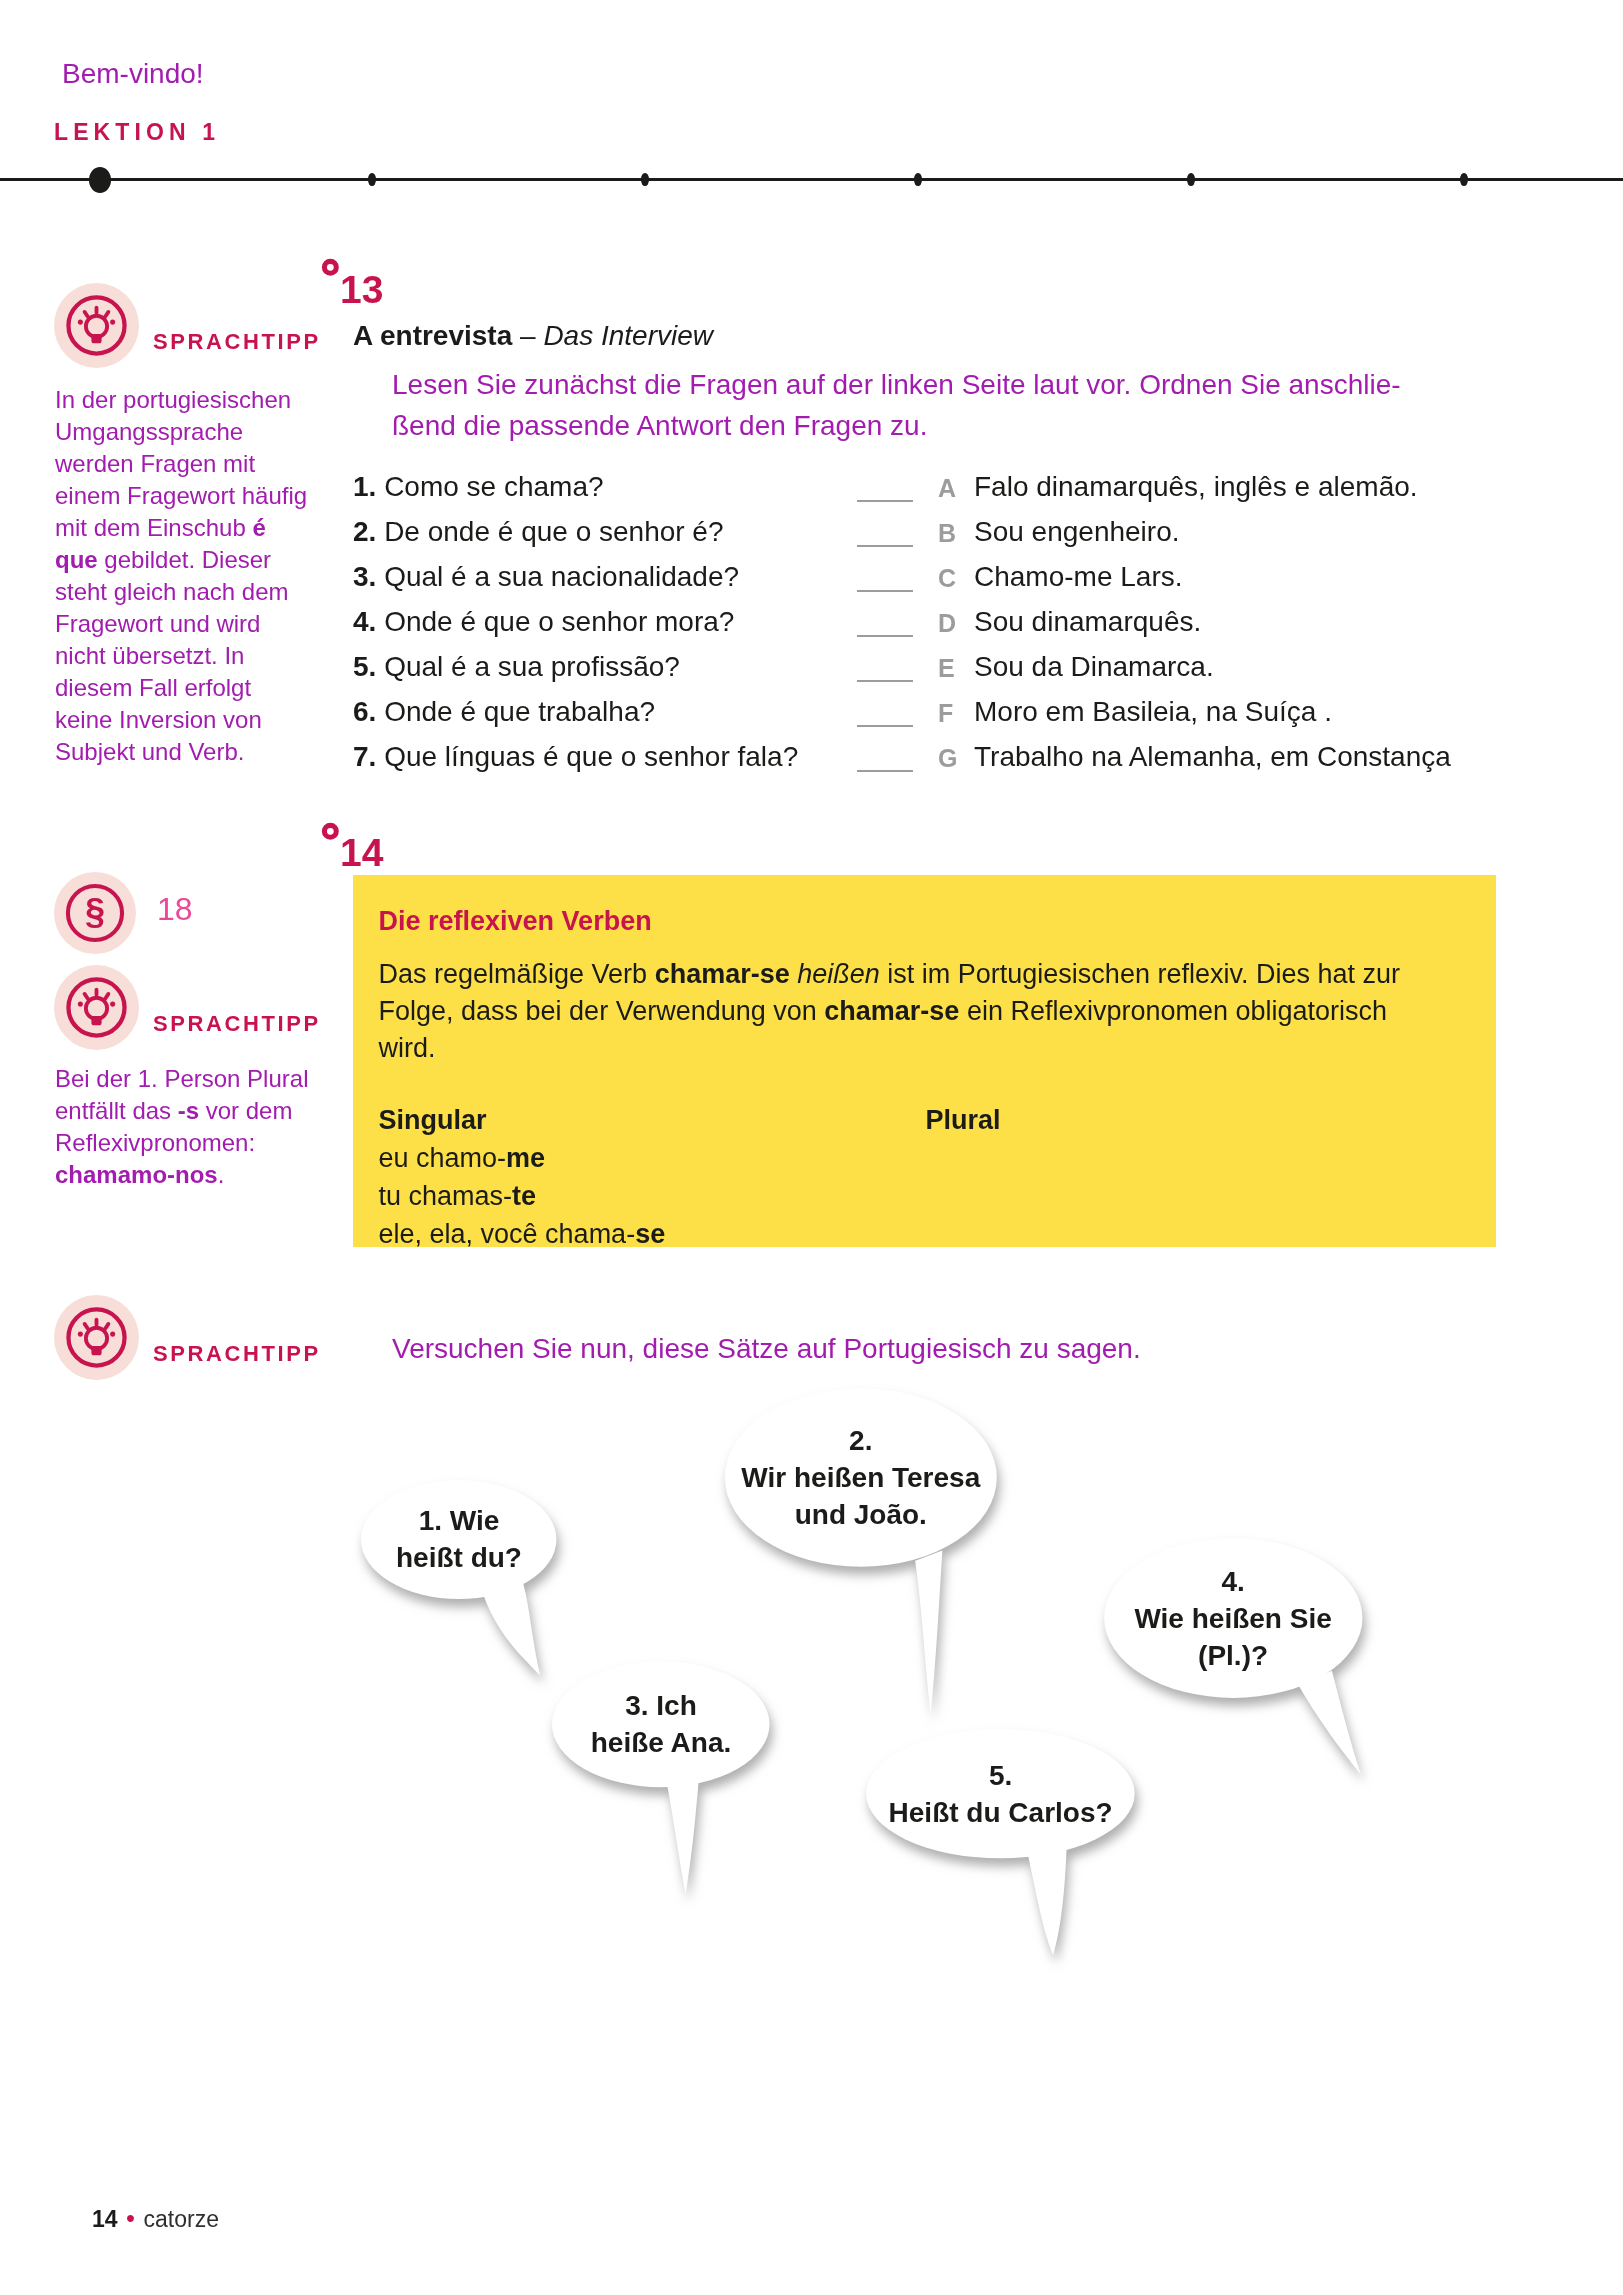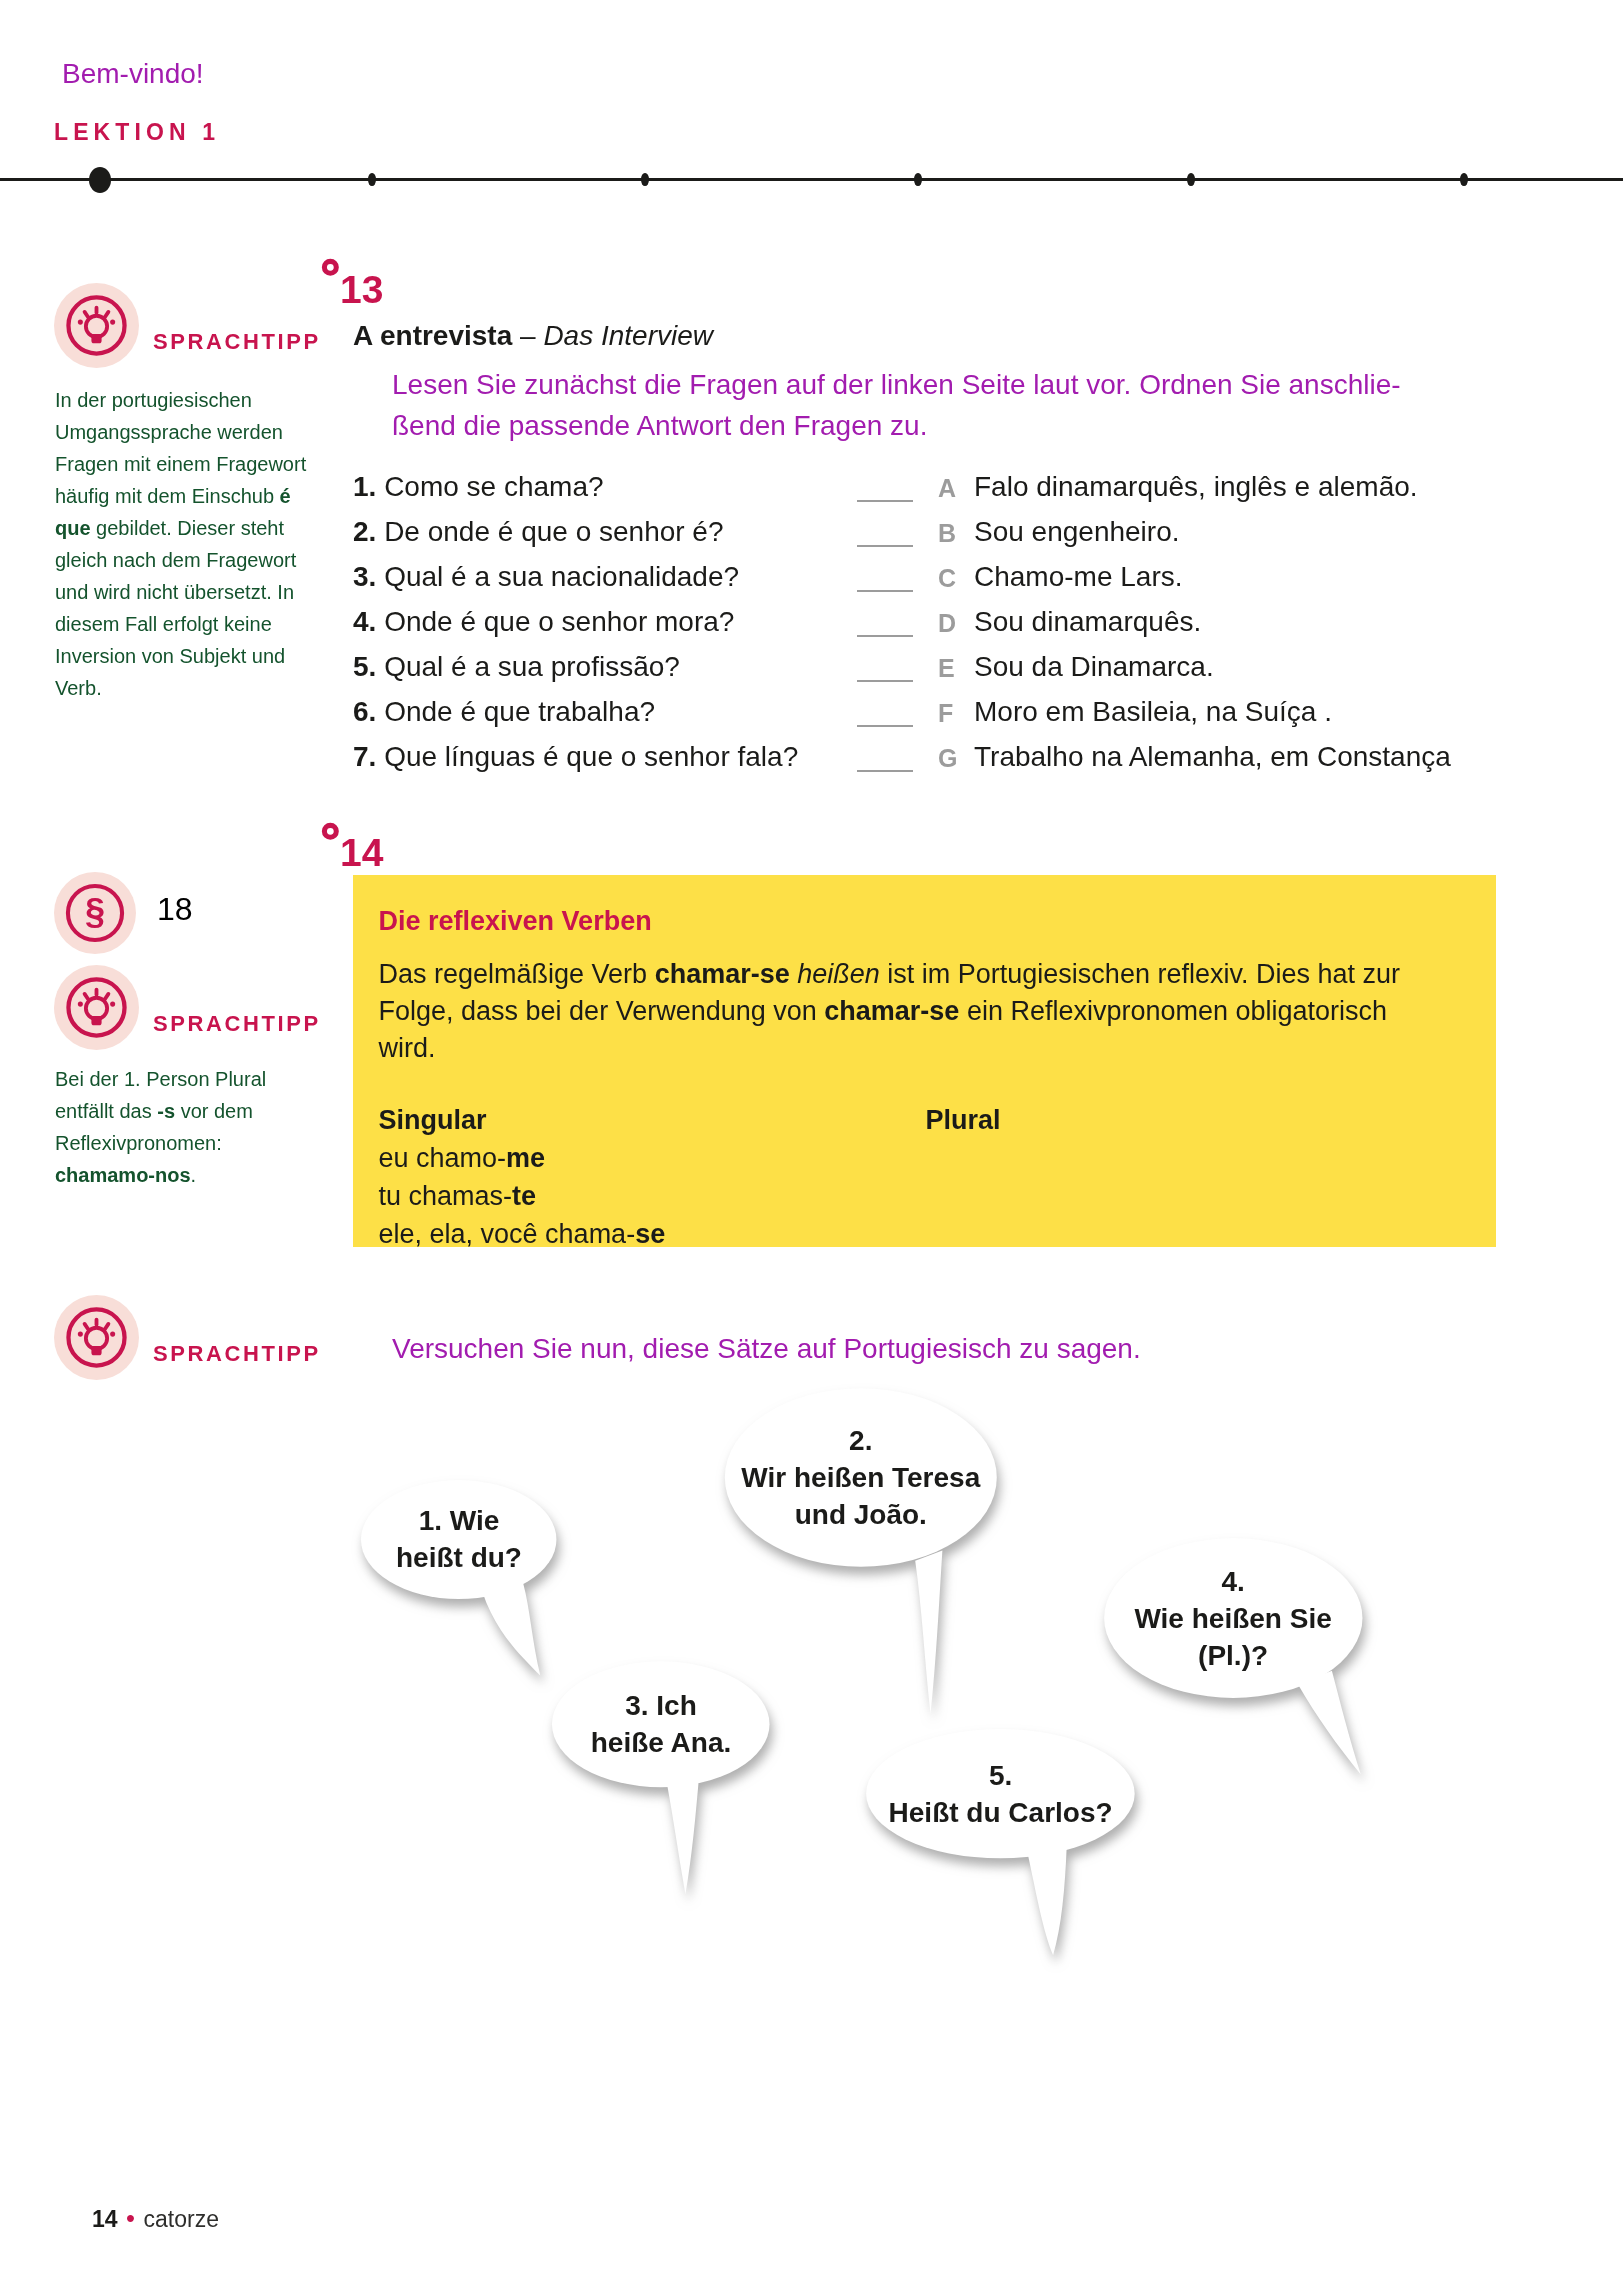--- a/index.html
+++ b/index.html
@@ -15,22 +15,22 @@
   
   .welcome{left:54px;top:58px;font-size:28px;color:#a21caf;margin-left:8px;}
   .lesson{left:54px;top:119px;font-size:23px;font-weight:700;letter-spacing:5.1px;color:#C8144E;}
   .rule{left:0;top:178px;width:1623px;height:2.6px;background:#1B1B19;}
   .dot-big{left:89px;top:167px;width:22px;height:25.5px;border-radius:50%;background:#1B1B19;}
   .dot-sm{width:7.7px;height:12.8px;border-radius:50%;background:#1B1B19;top:173px;}
 
   
   .tip-icon{width:85px;height:85px;}
   .tip-title{font-size:22px;font-weight:700;letter-spacing:2.6px;color:#C8144E;}
-  .tip-body{width:257px;font-size:20px;line-height:32px;color:#14532d;}
-  .gram-num{font-size:32px;color:#000000;}
+  .tip-body{width:257px;font-size:24px;line-height:32px;color:#a21caf;}
+  .gram-num{font-size:32px;color:#ec4899;}
 
   
   .ex-num{font-size:39px;font-weight:700;color:#C8144E;}
   .ring{width:18.7px;height:18.7px;}
 
   .ex-title{font-size:28px;}
   .instr{font-size:28px;line-height:41px;color:#a21caf;margin-left:39px;}
 
   
   #rows13{left:353px;top:466px;width:1207px;}

